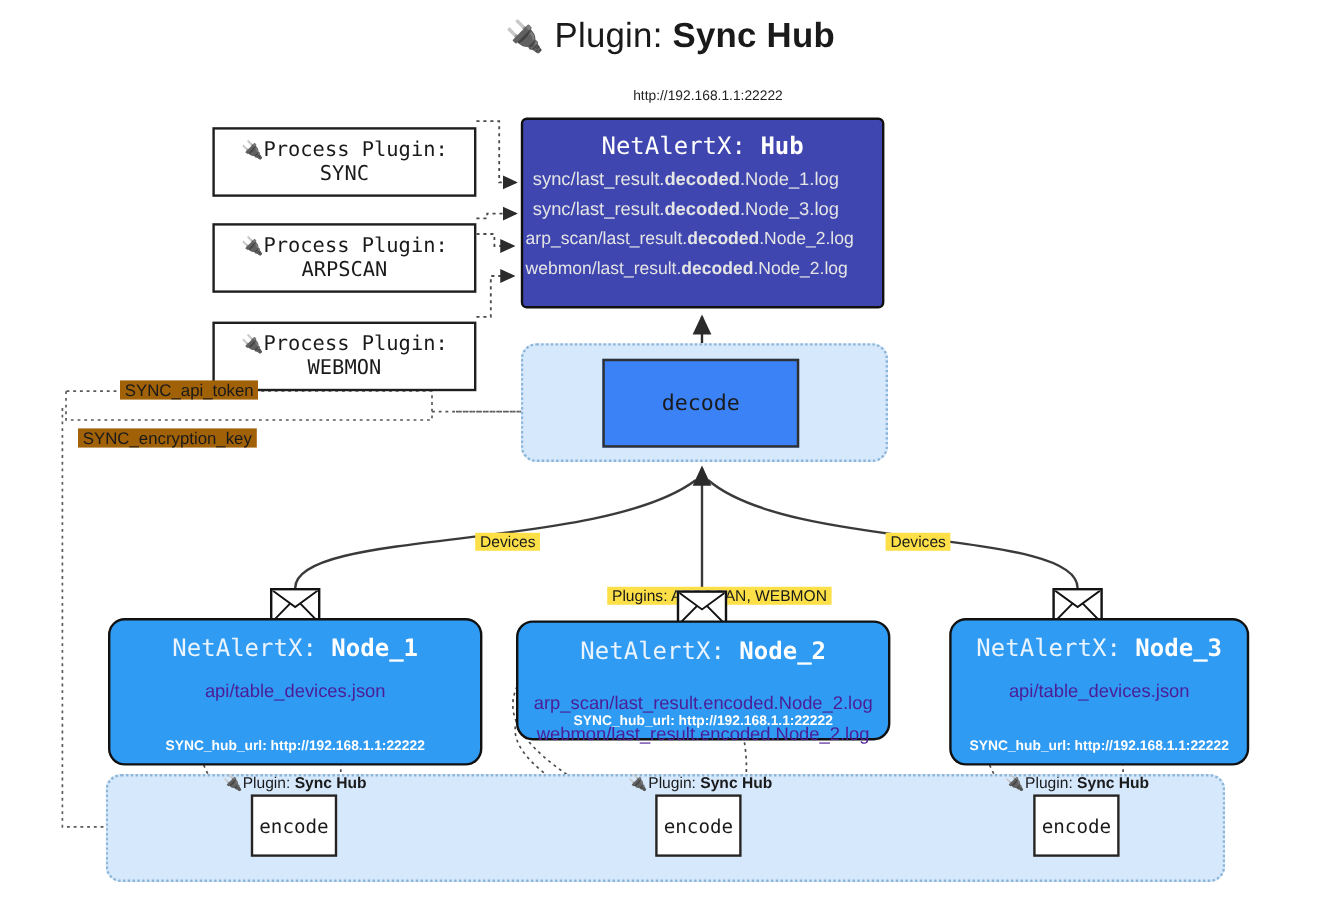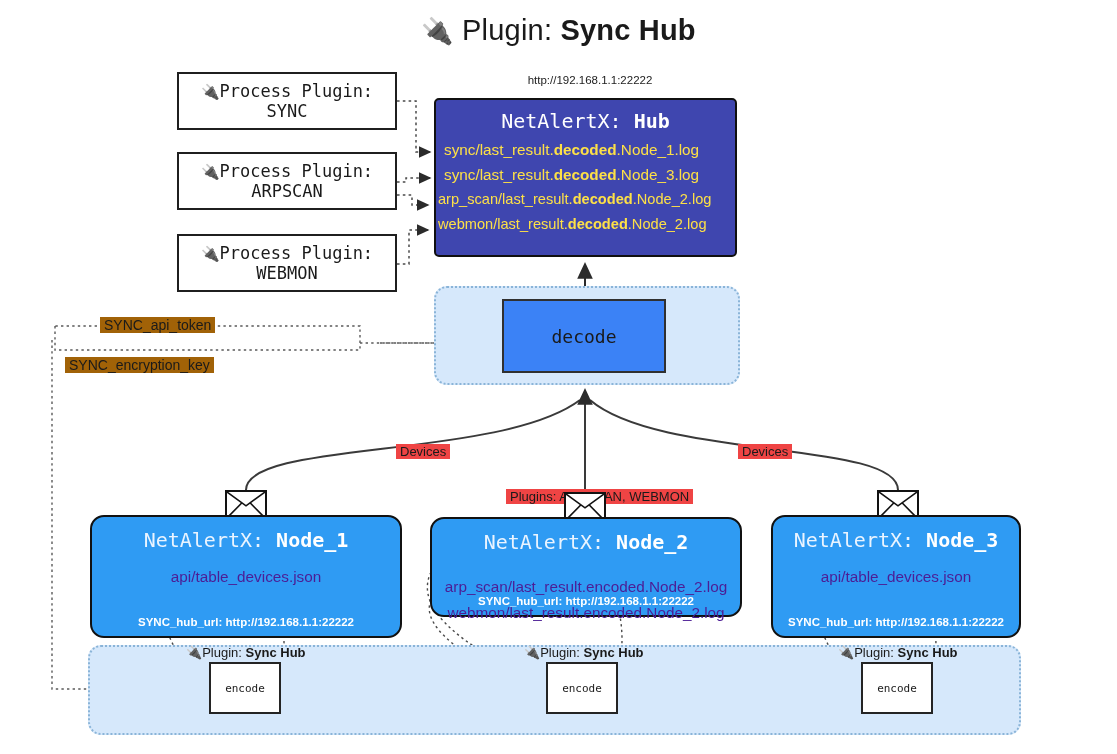--- a/index.html
+++ b/index.html
@@ -13,53 +13,53 @@
          font-size:29px;letter-spacing:.2px;}
   .title .plug{font-size:26px;}
   .title .lbl{font-weight:400;}
   .title .val{font-weight:700;}
   .huburl{position:absolute;left:435px;top:74px;width:310px;text-align:center;
           font-size:11.5px;color:#222;}
 
   
   .pbox{position:absolute;background:#fff;border:2.2px solid #1f1f1f;
         box-sizing:border-box;display:flex;flex-direction:column;
-        align-items:center;justify-content:center;}
+        align-items:center;justify-content:center;margin-top:34px;}
   .pbox .l1{font-family:"DejaVu Sans Mono","Liberation Mono",monospace;
             font-size:17px;white-space:nowrap;line-height:1.18;}
   .pbox .l2{font-family:"DejaVu Sans Mono","Liberation Mono",monospace;
             font-size:17px;line-height:1.18;}
   .pbox .plug{font-family:"DejaVu Sans",sans-serif;font-size:15px;}
 
   
   .hub{position:absolute;left:434px;top:98px;width:303px;height:159px;
        background:#3f46af;border:2.6px solid #101010;border-radius:5px;
        box-sizing:border-box;color:#fff;}
   .hub .htitle{text-align:center;margin-top:9px;font-size:20px;
        font-family:"DejaVu Sans Mono","Liberation Mono",monospace;}
   .hub .htitle b{font-weight:700;}
   .hub .loglist{margin-top:4px;}
   .hub .logline{font-size:15.3px;line-height:25px;white-space:nowrap;
-       padding-left:8px;color:#fde047;}
+       padding-left:8px;color:#e5e5e5;}
   .hub .logline b{font-weight:700;}
   .hub .logline.wide{font-size:14.6px;padding-left:2px;}
 
   
   .decode-region{position:absolute;left:434px;top:286px;width:306px;height:99px;
        background:#d6e8fb;border:2px dotted #8ab4d8;border-radius:13px;box-sizing:border-box;}
   .decode-box{position:absolute;left:502px;top:299px;width:164px;height:74px;
        background:#3b82f6;border:2.2px solid #303030;box-sizing:border-box;
        display:flex;align-items:center;justify-content:center;
        font-family:"DejaVu Sans Mono","Liberation Mono",monospace;font-size:18px;}
 
   
   .keylbl{position:absolute;font-size:14px;background:#a16207;padding:0 4px;white-space:nowrap;}
 
   
-  .edgelbl{position:absolute;font-size:13px;background:#ef4444;padding:0 4px;white-space:nowrap;}
+  .edgelbl{position:absolute;font-size:13px;background:#fde047;padding:0 4px;white-space:nowrap;}
 
   
   .node{position:absolute;background:#2f9bf3;border:2.6px solid #111;
         border-radius:14px;box-sizing:border-box;color:#fff;}
   .node .ntitle{text-align:center;margin-top:11px;font-size:20px;
         font-family:"DejaVu Sans Mono","Liberation Mono",monospace;color:#eaf4ff;}
   .node .ntitle b{font-weight:700;color:#fff;}
   .node .nline{text-align:center;font-size:15.3px;line-height:26px;color:#4c1d95;white-space:nowrap;}
   .node .nfoot{position:absolute;left:0;bottom:8px;width:100%;text-align:center;
         font-size:11.5px;font-weight:700;color:#fff;white-space:nowrap;}
@@ -68,21 +68,21 @@
   .env{position:absolute;width:42px;height:30px;background:#fff;
        border:2.2px solid #121212;box-sizing:border-box;}
   .env svg{display:block;width:100%;height:100%;}
 
   
   .band{position:absolute;left:88px;top:645px;width:933px;height:90px;
         background:#d6e8fb;border:2px dotted #8ab4d8;border-radius:13px;box-sizing:border-box;}
   .encbox{position:absolute;width:72px;height:52px;background:#fff;
         border:2.2px solid #242424;box-sizing:border-box;display:flex;
         align-items:center;justify-content:center;
-        font-family:"DejaVu Sans Mono","Liberation Mono",monospace;font-size:11px;}
+        font-family:"DejaVu Sans Mono","Liberation Mono",monospace;font-size:16px;}
   .bandlbl{position:absolute;font-size:13px;white-space:nowrap;}
   .bandlbl .plug{font-family:"DejaVu Sans",sans-serif;font-size:13px;}
   .bandlbl b{font-weight:700;}
 </style>
 </head>
 <body>
 
 <div class="stage">
 
   <svg class="wires" viewBox="0 0 1117 754">
@@ -215,21 +215,21 @@
 
   <div class="node" style="left:430px;top:517px;width:312px;height:100px;">
     <div class="ntitle">
       <span>NetAlertX:</span> <b>Node_2</b>
     </div>
     <div class="nline" style="margin-top:20px;">arp_scan/last_result.encoded.Node_2.log</div>
     <div class="nline">webmon/last_result.encoded.Node_2.log</div>
     <div class="nfoot">SYNC_hub_url: http://192.168.1.1:22222</div>
   </div>
 
-  <div class="node" style="left:771px;top:515px;width:250px;height:123px;">
+  <div class="node" style="left:791px;top:515px;width:250px;height:123px;">
     <div class="ntitle">
       <span>NetAlertX:</span> <b>Node_3</b>
     </div>
     <div class="nline" style="margin-top:12px;">api/table_devices.json</div>
     <div class="nfoot">SYNC_hub_url: http://192.168.1.1:22222</div>
   </div>
 
   <div class="band"></div>
 
   <div class="bandlbl" style="left:186px;top:645px;">

